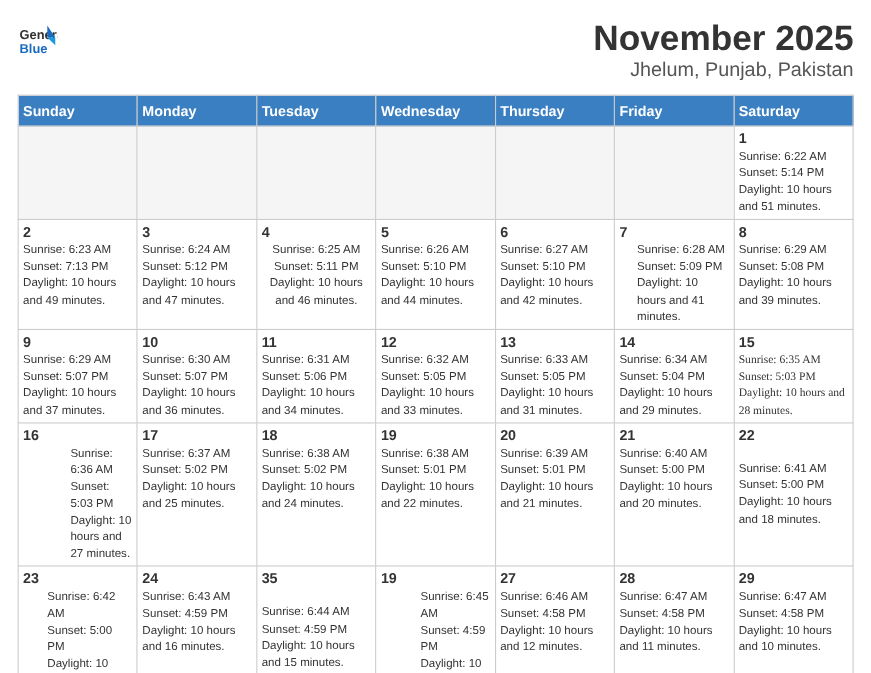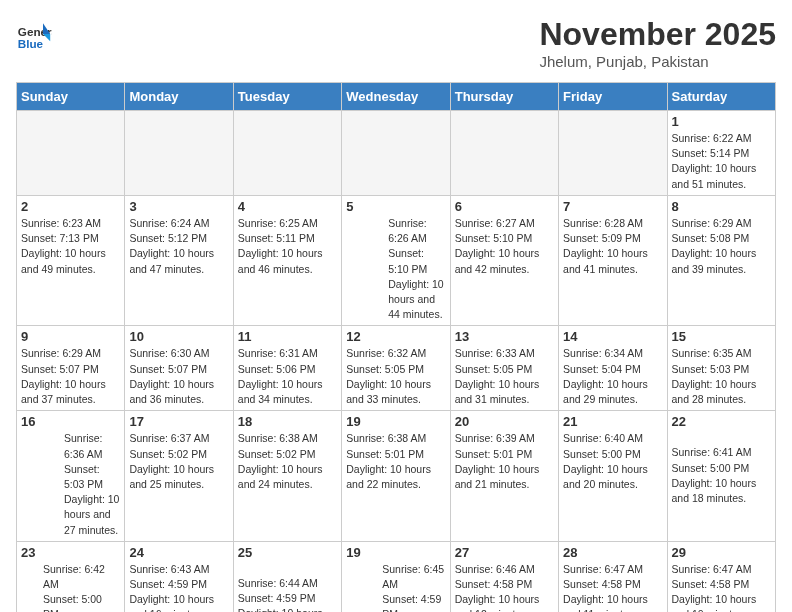--- a/index.html
+++ b/index.html
@@ -19,30 +19,30 @@
     .logo {
       display: flex;
       align-items: center;
       gap: 4px;
     }
     .logo-icon {
       width: 36px;
       height: 36px;
     }
     .title-block {
-      text-align: left;
+      text-align: right;
       margin-left: 48px;
     }
     .month-year {
       font-size: 32px;
       font-weight: bold;
       color: #333;
     }
     .location {
-      font-size: 15px;
+      font-size: 18px;
       color: #555;
     }
     .calendar-table {
       width: 100%;
       border-collapse: collapse;
       font-size: 11px;
     }
     .calendar-table th {
       background: #3a7fc1;
       color: #fff;
@@ -128,39 +128,39 @@
 Daylight: 10 hours and 49 minutes.</div>
         </td>
         <td>
           <div class="day-number">3</div>
           <div class="day-info" style="white-space: pre-line;">Sunrise: 6:24 AM
 Sunset: 5:12 PM
 Daylight: 10 hours and 47 minutes.</div>
         </td>
         <td>
           <div class="day-number">4</div>
-          <div class="day-info" style="white-space: pre-line;">Sunrise: 6:25 AM
+          <div class="day-info" style="white-space: pre-line; text-align: center;">Sunrise: 6:25 AM
 Sunset: 5:11 PM
 Daylight: 10 hours and 46 minutes.</div>
         </td>
         <td>
           <div class="day-number">5</div>
-          <div class="day-info" style="white-space: pre-line; margin-left: 42px;">Sunrise: 6:26 AM
+          <div class="day-info" style="white-space: pre-line;">Sunrise: 6:26 AM
 Sunset: 5:10 PM
 Daylight: 10 hours and 44 minutes.</div>
         </td>
         <td>
           <div class="day-number">6</div>
           <div class="day-info" style="white-space: pre-line;">Sunrise: 6:27 AM
 Sunset: 5:10 PM
 Daylight: 10 hours and 42 minutes.</div>
         </td>
         <td>
           <div class="day-number">7</div>
-          <div class="day-info" style="white-space: pre-line;">Sunrise: 6:28 AM
+          <div class="day-info" style="white-space: pre-line; margin-left: 16px;">Sunrise: 6:28 AM
 Sunset: 5:09 PM
 Daylight: 10 hours and 41 minutes.</div>
         </td>
         <td>
           <div class="day-number">8</div>
           <div class="day-info" style="white-space: pre-line;">Sunrise: 6:29 AM
 Sunset: 5:08 PM
 Daylight: 10 hours and 39 minutes.</div>
         </td>
       </tr>
@@ -196,21 +196,21 @@
 Daylight: 10 hours and 31 minutes.</div>
         </td>
         <td>
           <div class="day-number">14</div>
           <div class="day-info" style="white-space: pre-line;">Sunrise: 6:34 AM
 Sunset: 5:04 PM
 Daylight: 10 hours and 29 minutes.</div>
         </td>
         <td>
           <div class="day-number">15</div>
-          <div class="day-info" style="white-space: pre-line;">Sunrise: 6:35 AM
+          <div class="day-info" style="white-space: pre-line; font-family: Liberation Serif, serif;">Sunrise: 6:35 AM
 Sunset: 5:03 PM
 Daylight: 10 hours and 28 minutes.</div>
         </td>
       </tr>
       <tr>
         <td>
           <div class="day-number">16</div>
           <div class="day-info" style="white-space: pre-line; margin-left: 43px;">Sunrise: 6:36 AM
 Sunset: 5:03 PM
 Daylight: 10 hours and 27 minutes.</div>
@@ -259,21 +259,21 @@
 Sunset: 5:00 PM
 Daylight: 10 hours and 17 minutes.</div>
         </td>
         <td>
           <div class="day-number">24</div>
           <div class="day-info" style="white-space: pre-line;">Sunrise: 6:43 AM
 Sunset: 4:59 PM
 Daylight: 10 hours and 16 minutes.</div>
         </td>
         <td>
-          <div class="day-number">25</div>
+          <div class="day-number">35</div>
           <div class="day-info" style="white-space: pre-line; margin-top: 16px;">Sunrise: 6:44 AM
 Sunset: 4:59 PM
 Daylight: 10 hours and 15 minutes.</div>
         </td>
         <td>
           <div class="day-number">19</div>
           <div class="day-info" style="white-space: pre-line; margin-left: 36px;">Sunrise: 6:45 AM
 Sunset: 4:59 PM
 Daylight: 10 hours and 13 minutes.</div>
         </td>

